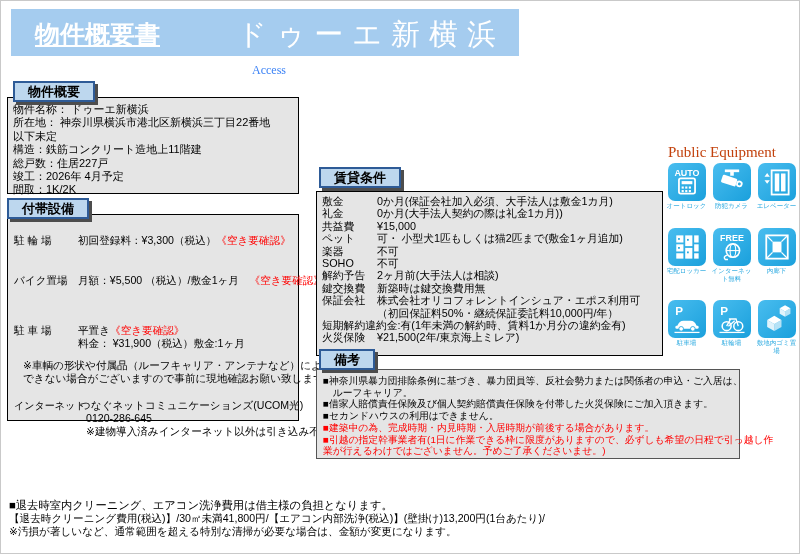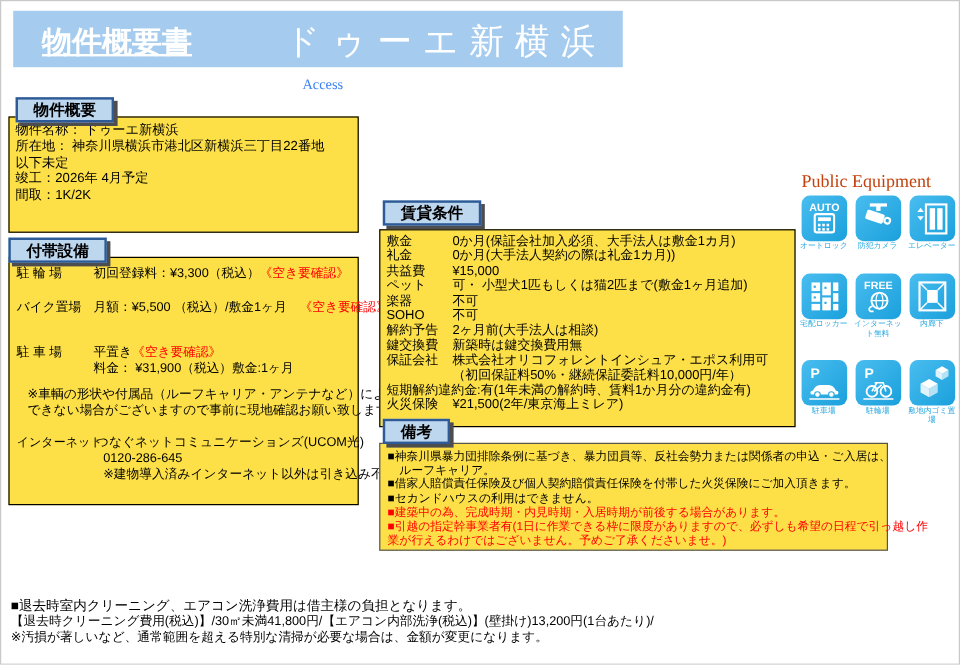--- a/index.html
+++ b/index.html
@@ -28,30 +28,30 @@
   
   .sec-label{position:absolute;z-index:3;display:inline-block;background:#bdd7ee;
     border:2px solid #2e5b97;padding:0 13px;font-size:13px;font-weight:bold;line-height:17px;
     box-shadow:3px 3px 0 #4d4d4d;white-space:nowrap;}
   .lbl-overview{left:12px;top:80px;}
   .lbl-fac{left:6px;top:197px;}
   .lbl-rental{left:318px;top:166px;}
   .lbl-remarks{left:318px;top:348px;}
 
   
-  .cbox{position:absolute;z-index:1;background:#fde047;border:1px solid #000;box-sizing:border-box;}
+  .cbox{position:absolute;z-index:1;background:#e5e5e5;border:1px solid #000;box-sizing:border-box;}
   .overview-box{left:6px;top:96px;width:292px;height:97px;padding:5px 5px;font-size:11px;line-height:13.4px;}
   .fac-box{left:6px;top:213px;width:292px;height:207px;padding:7px 6px;font-size:10.6px;line-height:13px;}
   .rental-box{left:315px;top:190px;width:347px;height:165px;padding:3px 5px;font-size:10.8px;line-height:12.4px;}
   .remarks-box{left:315px;top:368px;width:424px;height:90px;padding:5px 6px;font-size:9.8px;
     line-height:11.7px;border-color:#555;}
 
   .ov-line{white-space:nowrap;}
   .fac-row{white-space:nowrap;}
-  .fac-lab{display:inline-block;width:64px;}
+  .fac-lab{display:inline-block;width:64px;margin-top:12px;}
   .fac-lab-net{display:inline-block;width:66px;font-size:10px;}
   .red-note{color:#ff0000;}
   .mt16{margin-top:15px;} .mt24{margin-top:25px;} .mt8{margin-top:9px;} .mt14{margin-top:14px;}
   .ind64{padding-left:64px;} .ind72{padding-left:72px;} .ind10{padding-left:9px;}
 
   .rental-row{white-space:nowrap;}
   .r-lab{display:inline-block;width:55px;}
   .r-ind{padding-left:55px;}
 
   .rm-line{white-space:nowrap;}
@@ -82,20 +82,22 @@
     <span class="prop-name">ドゥーエ新横浜</span>
   </div>
 
   <div class="access-label">Access</div>
 
   <div class="sec-label lbl-overview">物件概要</div>
   <div class="cbox overview-box">
     <div class="ov-line">物件名称： ドゥーエ新横浜</div>
     <div class="ov-line">所在地： 神奈川県横浜市港北区新横浜三丁目22番地</div>
     <div class="ov-line">以下未定</div>
+    <div class="ov-line">構造：鉄筋コンクリート造地上11階建</div>
+    <div class="ov-line">総戸数：住居227戸</div>
     <div class="ov-line">竣工：2026年 4月予定</div>
     <div class="ov-line">間取：1K/2K</div>
   </div>
 
   <div class="sec-label lbl-fac">付帯設備</div>
   <div class="cbox fac-box">
     <div class="fac-row">
       <span class="fac-lab">駐 輪 場</span><span>初回登録料：¥3,300（税込）</span><span class="red-note">《空き要確認》</span>
     </div>
     <div class="fac-row mt16">

